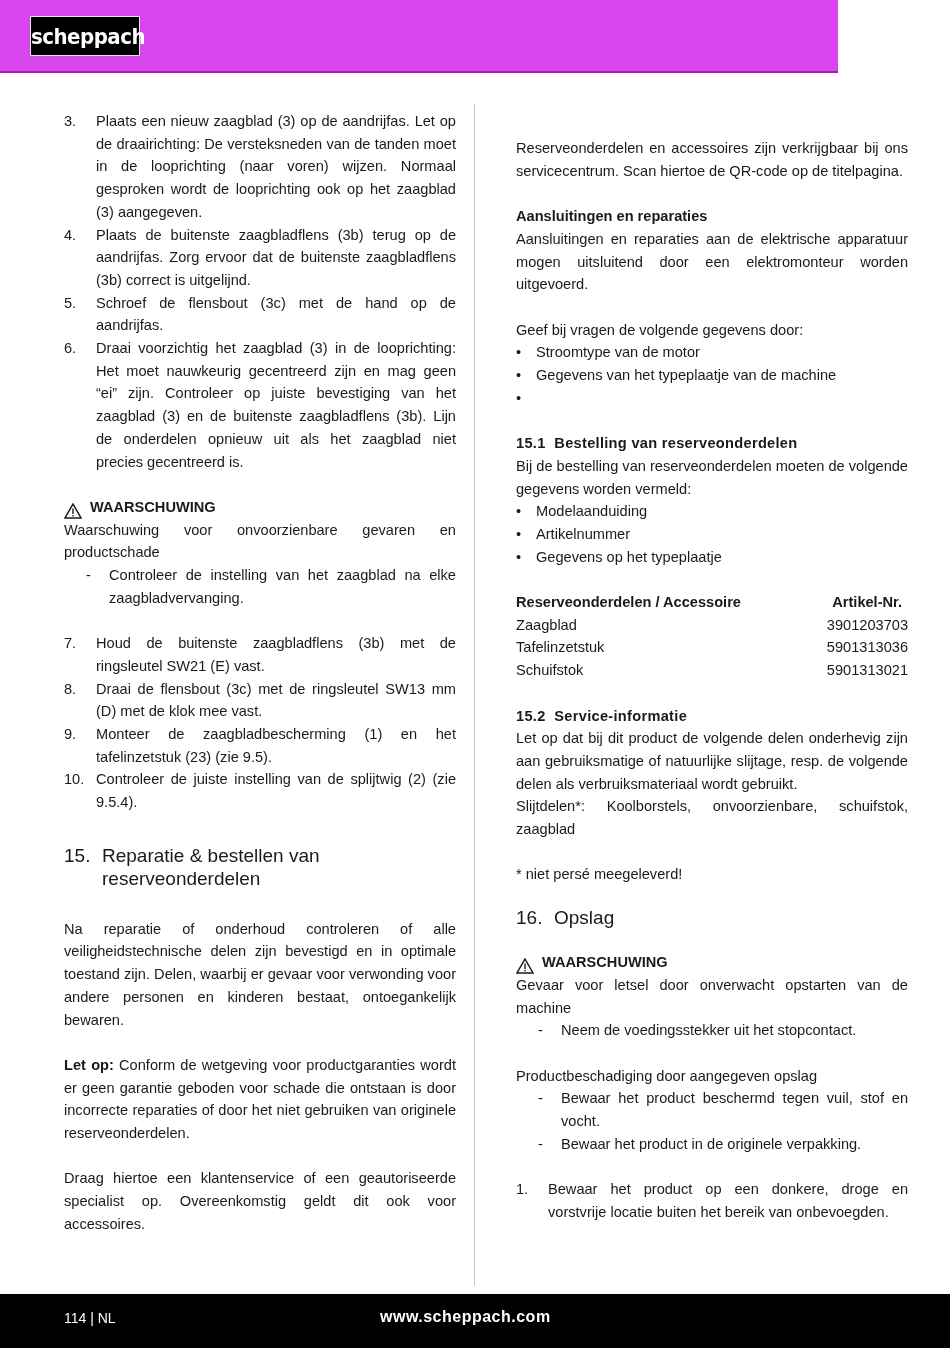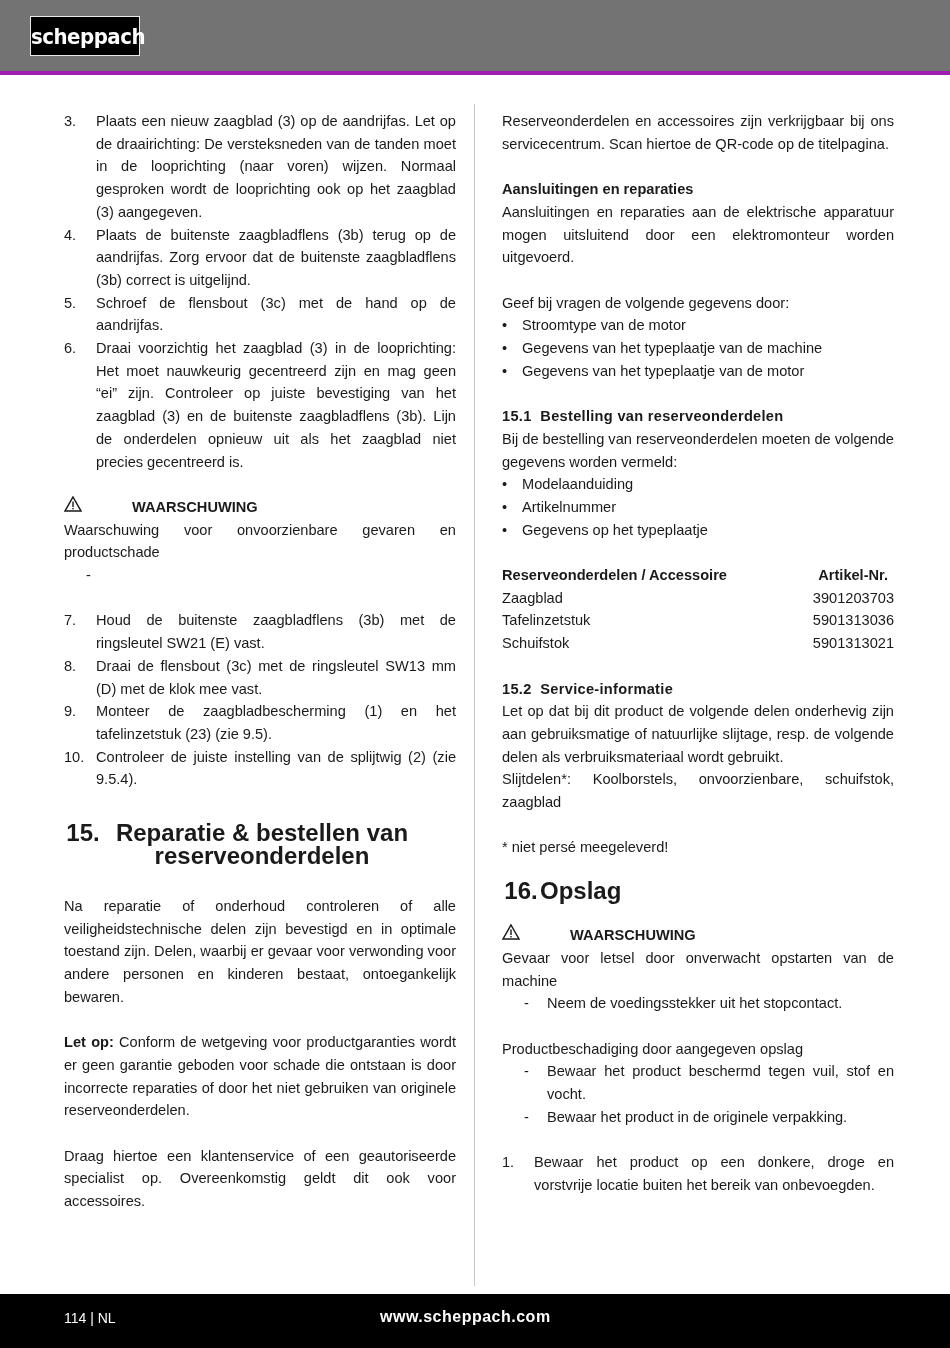--- a/index.html
+++ b/index.html
@@ -1,35 +1,35 @@
 <!DOCTYPE html>
 <html><head>
 <meta charset="utf-8">
 <style>
   html, body { margin:0; padding:0; }
   body { width:950px; height:1348px; position:relative; background:#ffffff; font-family:"Liberation Sans", sans-serif; color:#1a1a1a; overflow:hidden; }
-  .header { position:absolute; left:0; top:0; width:950px; height:71px; background:#737373; border-bottom:4px solid #a21caf; }
+  .header { position:absolute; left:0; top:0; width:838px; height:71px; background:#d946ef; border-bottom:2px solid #a21caf; }
   .logo { position:absolute; left:30px; top:16px; width:110px; height:40px; background:#000; color:#fff; font-family:"DejaVu Sans Condensed","DejaVu Sans", sans-serif; font-weight:bold; font-size:22px; line-height:40px; text-align:center; letter-spacing:-0.5px; border:1px solid #e8e8e8; box-sizing:border-box; }
   .col { position:absolute; top:110px; font-size:14.6px; line-height:22.7px; }
   .col-left { left:64px; width:392px; }
-  .col-right { left:502px; width:392px; }
+  .col-right { left:516px; width:392px;margin-top:27px; }
   .divider { position:absolute; left:474px; top:104px; width:1px; height:1182px; background:#c8c8c8; }
   p { margin:0; text-align:justify; }
   .ol-item { display:flex; }
   .ol-num { width:32px; flex:none; }
   .ol-text { flex:1; text-align:justify; }
   .dash-item { display:flex; padding-left:0; }
   .dash-mark { width:45px; flex:none; padding-left:22px; box-sizing:border-box; }
   .dash-text { flex:1; text-align:justify; }
   .bullet-item { display:flex; }
   .bullet-mark { width:20px; flex:none; }
   .gap { height:22.7px; }
-  .warn-head { font-weight:bold; display:flex; align-items:flex-start;gap:42px; }
+  .warn-head { font-weight:bold; display:flex; align-items:flex-end; }
   .warn-icon { display:inline-block; width:18px; height:16px; margin-right:8px; }
-  .sec-title { font-weight:bold; font-size:24px; line-height:23px; display:flex;text-align:center; }
+  .sec-title { font-weight:normal; font-size:19px; line-height:23px; display:flex; }
   .sec-num { width:38px; flex:none; }
   .sub-title { font-weight:bold; letter-spacing:0.3px; }
   .table-row { display:flex; justify-content:space-between; }
   .bold { font-weight:bold; }
   .footer { position:absolute; left:0; top:1294px; width:950px; height:60px; background:#000; color:#fff; }
   .page-num { position:absolute; left:64px; top:16px; font-size:14px; }
   .site { position:absolute; left:380px; top:14px; font-size:16px; font-weight:bold; letter-spacing:0.5px; }
 </style>
 </head>
 <body>
@@ -65,20 +65,21 @@
       <svg class="warn-icon" viewBox="0 0 18 16">
           <path d="M9 1 L17 15 L1 15 Z" fill="none" stroke="#1a1a1a" stroke-width="1.5"></path>
           <rect x="8.3" y="5.5" width="1.4" height="5.5" fill="#1a1a1a"></rect>
           <rect x="8.3" y="12" width="1.4" height="1.4" fill="#1a1a1a"></rect>
         </svg>
       <span>WAARSCHUWING</span>
     </div>
     <p>Waarschuwing voor onvoorzienbare gevaren en productschade</p>
     <div class="dash-item">
         <span class="dash-mark">-</span>
+        <span class="dash-text">Controleer de instelling van het zaagblad na elke zaagbladvervanging.</span>
       </div>
   </div>
   <div class="gap"></div>
   <div>
     <div class="ol-item">
         <span class="ol-num">7.</span>
         <span class="ol-text">Houd de buitenste zaagbladflens (3b) met de ringsleutel SW21 (E) vast.</span>
       </div>
     <div class="ol-item">
         <span class="ol-num">8.</span>
@@ -116,21 +117,20 @@
   <div class="bullet-item">
       <span class="bullet-mark">•</span>
       <span>Stroomtype van de motor</span>
     </div>
   <div class="bullet-item">
       <span class="bullet-mark">•</span>
       <span>Gegevens van het typeplaatje van de machine</span>
     </div>
   <div class="bullet-item">
       <span class="bullet-mark">•</span>
-      <span>Gegevens van het typeplaatje van de motor</span>
     </div>
   <div class="gap"></div>
   <div class="sub-title" style="white-space:pre">15.1  Bestelling van reserveonderdelen</div>
   <p>Bij de bestelling van reserveonderdelen moeten de volgende gegevens worden vermeld:</p>
   <div class="bullet-item">
       <span class="bullet-mark">•</span>
       <span>Modelaanduiding</span>
     </div>
   <div class="bullet-item">
       <span class="bullet-mark">•</span>

